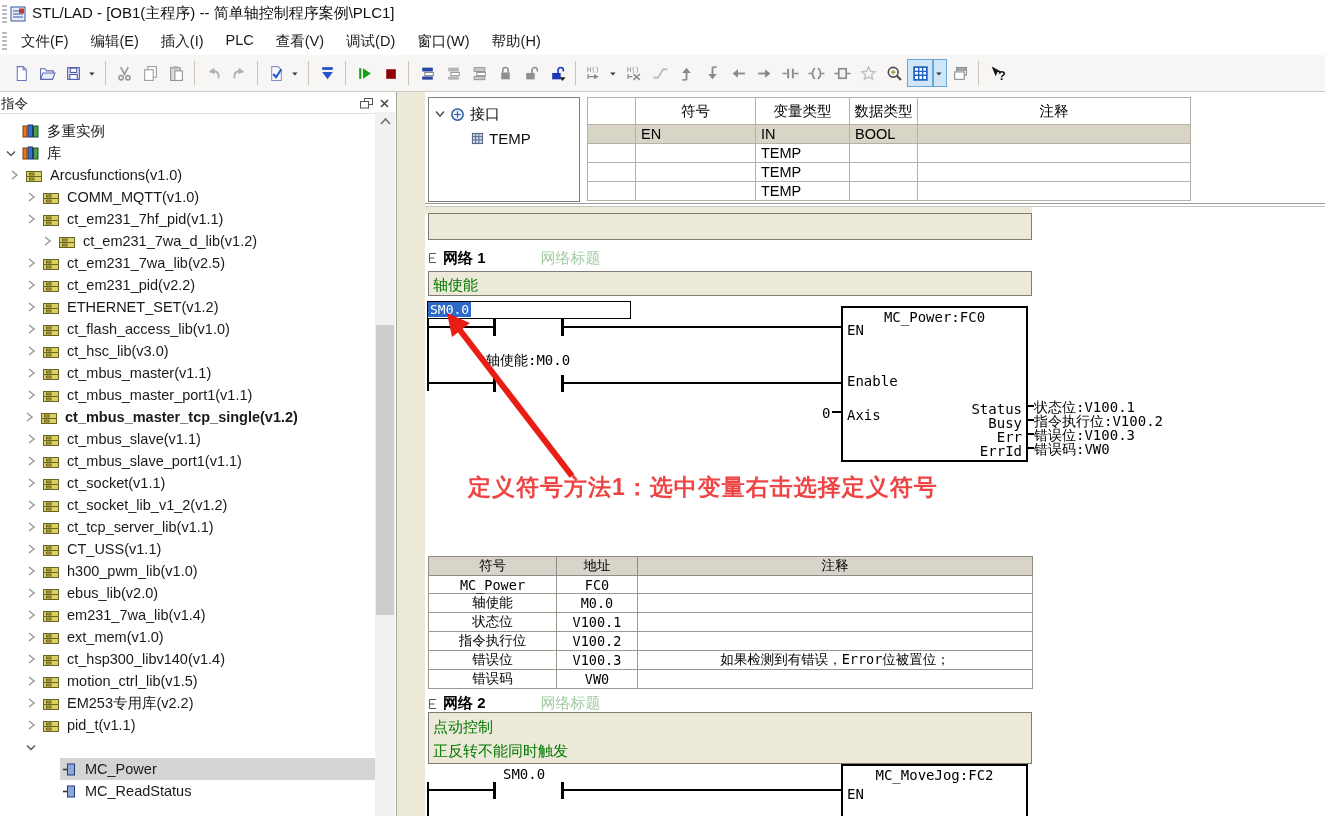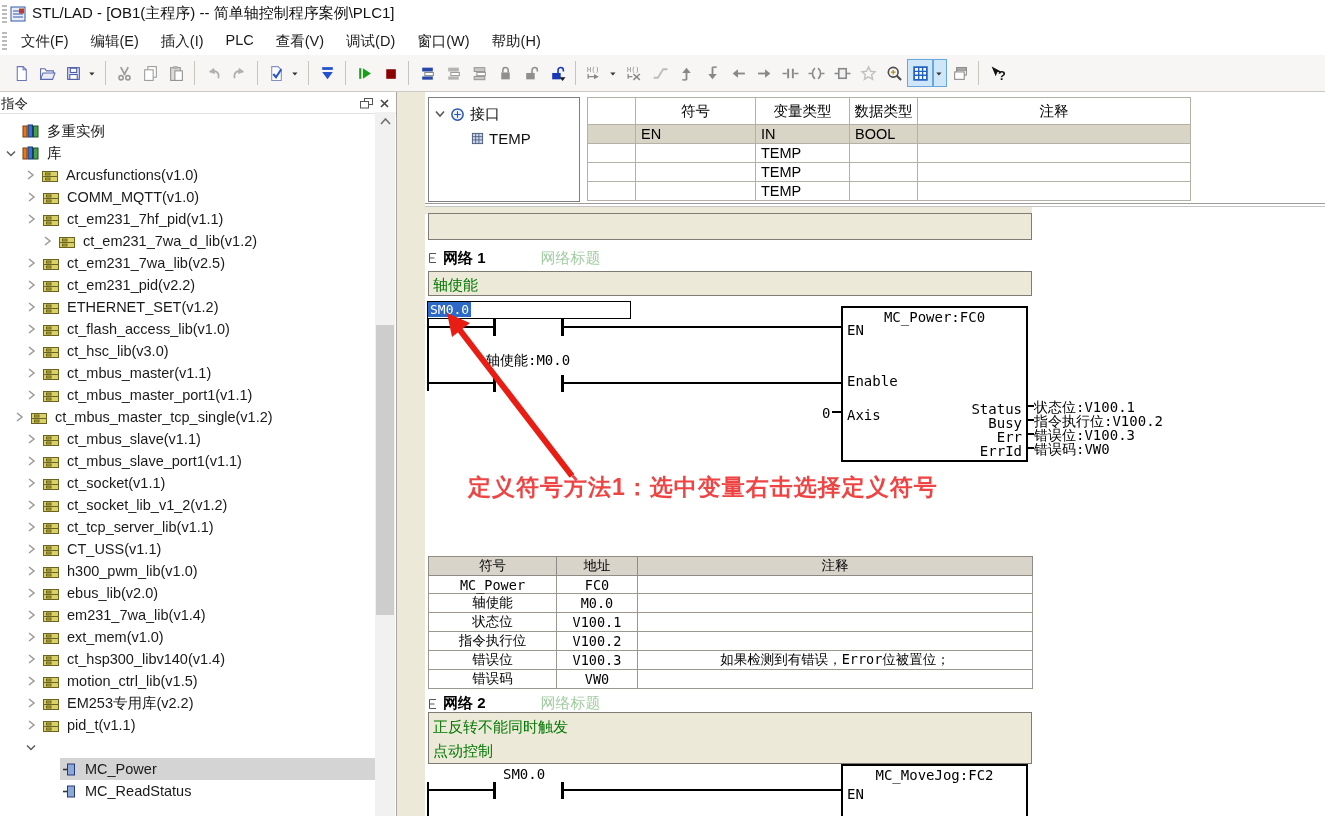--- a/index.html
+++ b/index.html
@@ -389,21 +389,21 @@
             <span style="display: inline-flex;">
               <svg width="18" height="16" viewBox="0 0 18 16">
                 <rect x="1" y="3" width="4" height="11" fill="#e87820" stroke="#7a3c08"></rect>
                 <rect x="6" y="2" width="4.5" height="12" fill="#3a70c8" stroke="#1a3870"></rect>
                 <rect x="11.5" y="3" width="4.5" height="11" fill="#4aa04a" stroke="#1a5020"></rect>
               </svg>
             </span>
             <span>库</span>
           </span>
         </div>
-        <div class="trow" style="padding-left: 5px; margin-left: 16px;">
+        <div class="trow" style="padding-left: 5px;">
           <span class="chev">
             <svg width="9" height="10" viewBox="0 0 9 10">
               <path d="M2 1l5 4-5 4" fill="none" stroke="#9a9a9a" stroke-width="1.5"></path>
             </svg>
           </span>
           <span class="tc">
             <span style="display: inline-flex;">
               <svg width="18" height="15" viewBox="0 0 18 15">
                 <rect x="1.5" y="3.5" width="15" height="10" fill="#d9d165" stroke="#6a6420"></rect>
                 <path d="M1.5 8.5h15" stroke="#6a6420"></path>
@@ -587,21 +587,21 @@
               <svg width="18" height="15" viewBox="0 0 18 15">
                 <rect x="1.5" y="3.5" width="15" height="10" fill="#d9d165" stroke="#6a6420"></rect>
                 <path d="M1.5 8.5h15" stroke="#6a6420"></path>
                 <rect x="4.5" y="5" width="4.5" height="2" fill="#bcb440" stroke="#6a6420"></rect>
                 <rect x="4.5" y="10" width="4.5" height="2" fill="#bcb440" stroke="#6a6420"></rect>
               </svg>
             </span>
             <span>ct_mbus_master_port1(v1.1)</span>
           </span>
         </div>
-        <div class="trow" style="padding-left: 10px;">
+        <div class="trow" style="padding-left: 20px; font-weight: bold;">
           <span class="chev">
             <svg width="9" height="10" viewBox="0 0 9 10">
               <path d="M2 1l5 4-5 4" fill="none" stroke="#9a9a9a" stroke-width="1.5"></path>
             </svg>
           </span>
           <span class="tc">
             <span style="display: inline-flex;">
               <svg width="18" height="15" viewBox="0 0 18 15">
                 <rect x="1.5" y="3.5" width="15" height="10" fill="#d9d165" stroke="#6a6420"></rect>
                 <path d="M1.5 8.5h15" stroke="#6a6420"></path>
@@ -1088,22 +1088,22 @@
   <div class="netlabel" style="top:694px;">
     <svg width="10" height="12" viewBox="0 0 10 12" style="align-self:center;">
         <path d="M8 1.5H1.5v9H8" fill="none" stroke="#555"></path>
         <path d="M1.5 6h5" stroke="#555"></path>
       </svg>
     <span class="netname">网络 2</span>
     <span class="netph" style="margin-left:55px;">网络标题</span>
   </div>
   <div class="cbox" style="top:712px; height:52px;">
     <div class="greentext" style="line-height:24px; padding-top:2px;">
+      <div>点动控制</div>
       <div>正反转不能同时触发</div>
-      <div>点动控制</div>
     </div>
   </div>
   <div class="lad" style="position:absolute; left:503px; top:766px;">SM0.0</div>
   <div class="wire" style="left:427px; top:782px; width:2px; height:34px;"></div>
   <div class="wire" style="left:427px; top:789px; width:67px; height:2px;"></div>
   <div class="wire" style="left:564px; top:789px; width:277px; height:2px;"></div>
   <div class="cbar" style="left:493px; top:782px;"></div>
   <div class="cbar" style="left:561px; top:782px;"></div>
   <div class="fblock lad" style="left:841px; top:764px; width:187px; height:56px;">
     <div class="btitle">MC_MoveJog:FC2</div>

